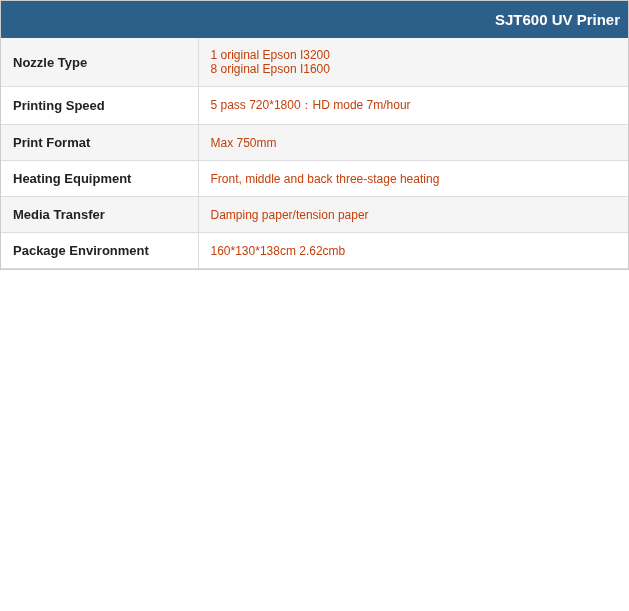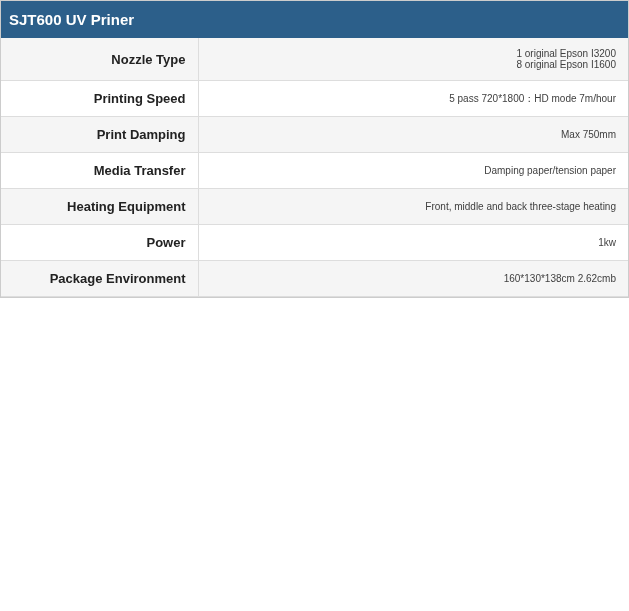--- a/index.html
+++ b/index.html
@@ -17,34 +17,33 @@
 
     .table-container {
       width: 629px;
       border: 1px solid #ccc;
       border-collapse: collapse;
     }
 
     .header-row {
       background-color: #2c5f8a;
       color: #fff;
-      text-align: left;
+      text-align: right;
       padding: 10px 8px;
       font-size: 15px;
       font-weight: bold;
     }
 
     .spec-table {
       width: 100%;
       border-collapse: collapse;
     }
 
     .spec-table tr {
       border-bottom: 1px solid #ddd;
-      text-align: right;
     }
 
     .spec-table tr:nth-child(odd) {
       background-color: #f5f5f5;
     }
 
     .spec-table tr:nth-child(even) {
       background-color: #ffffff;
     }
 
@@ -55,22 +54,22 @@
 
     .label-cell {
       width: 197px;
       font-weight: bold;
       color: #222;
       font-size: 13px;
       border-right: 1px solid #ddd;
     }
 
     .value-cell {
-      color: #404040;
-      font-size: 10px;
+      color: #c2410c;
+      font-size: 12px;
       padding-left: 16px;
     }
 
     .bold-part {
       font-weight: normal;
     }
   </style>
 </head>
 <body>
 
@@ -82,34 +81,30 @@
     <tbody id="table-body">
     <tr>
           <td class="label-cell">Nozzle Type</td>
           <td class="value-cell"><span>1 original Epson I3200</span><br><span>8 original Epson I1600</span></td>
         </tr>
         <tr>
           <td class="label-cell">Printing Speed</td>
           <td class="value-cell"><span>5 pass 720*1800：</span><span class="bold-part">HD mode 7m/hour</span></td>
         </tr>
         <tr>
-          <td class="label-cell">Print Damping</td>
+          <td class="label-cell">Print Format</td>
           <td class="value-cell">Max 750mm</td>
-        </tr>
-        <tr>
-          <td class="label-cell">Media Transfer</td>
-          <td class="value-cell">Damping paper/tension paper</td>
         </tr>
         <tr>
           <td class="label-cell">Heating Equipment</td>
           <td class="value-cell">Front, middle and back three-stage heating</td>
         </tr>
         <tr>
-          <td class="label-cell">Power</td>
-          <td class="value-cell">1kw</td>
+          <td class="label-cell">Media Transfer</td>
+          <td class="value-cell">Damping paper/tension paper</td>
         </tr>
         <tr>
           <td class="label-cell">Package Environment</td>
           <td class="value-cell">160*130*138cm 2.62cmb</td>
         </tr>
       </tbody>
   </table>
 </div>
 
 </body></html>

